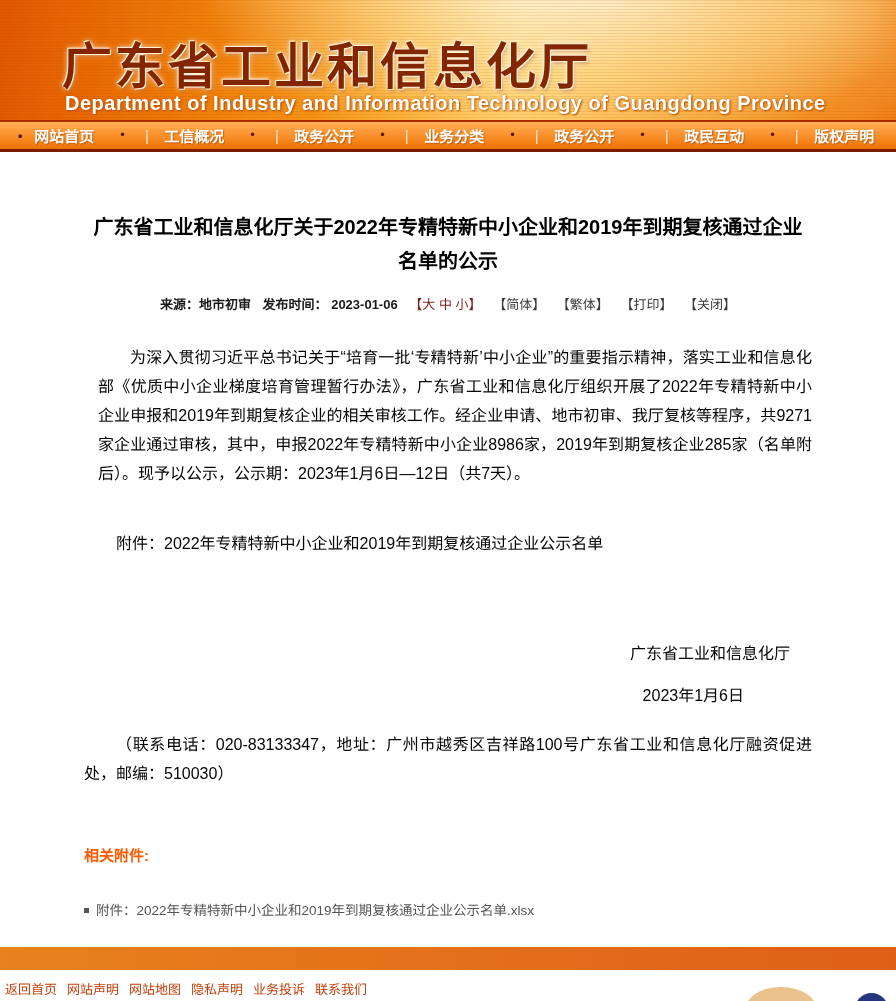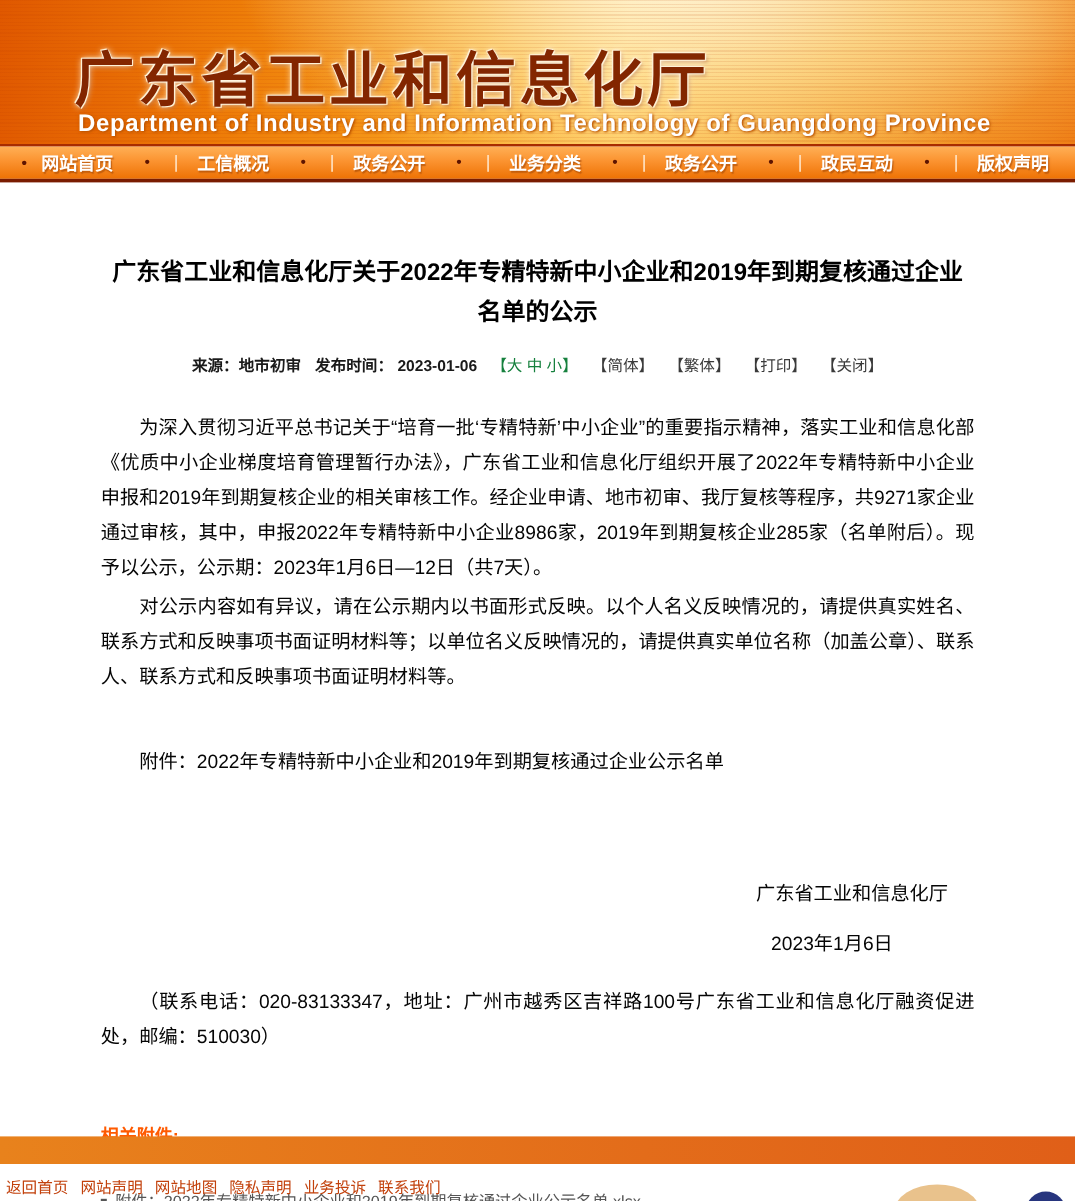--- a/index.html
+++ b/index.html
@@ -56,24 +56,24 @@
 
   
   .content { padding:0 84px; color:#000; }
   .article-title {
     margin:58px auto 0; max-width:740px; text-align:center;
     font-size:20px; font-weight:bold; line-height:34px; color:#000;
   }
   .meta { margin-top:16px; text-align:center; font-size:13px; color:#333; }
   .meta span { margin:0 4px; }
   .meta .meta-main { color:#1a1a1a; font-weight:bold; }
-  .meta .size-sel { color:#15803d; cursor:pointer; }
+  .meta .size-sel { color:#7f1d1d; cursor:pointer; }
   .meta .meta-btn { color:#3a3a3a; cursor:pointer; }
 
-  .body-text { margin-top:30px; font-size:16px; line-height:29px; text-align:justify; color:#050505; }
+  .body-text { margin-top:30px; font-size:16px; line-height:29px; text-align:justify; color:#050505;margin-left:14px; }
   .body-text p { text-indent:2em; margin:0 0 4px; }
 
   .attachment-line { margin-top:42px; font-size:16px; text-indent:2em; color:#050505; }
 
   .signature { margin-top:86px; text-align:right; padding-right:22px; font-size:16px; color:#050505; }
   .sig-date  { margin-top:18px; text-align:right; padding-right:68px; font-size:16px; color:#050505; }
 
   .contact { margin-top:24px; font-size:16px; line-height:29px; text-indent:2em; text-align:justify; color:#050505; }
 
   .attachments-heading { margin-top:56px; font-size:15px; font-weight:bold; color:#ff5a00; }
@@ -165,21 +165,20 @@
     <span class="size-sel">【大 中 小】</span>
     <span class="meta-btn">【简体】</span>
     <span class="meta-btn">【繁体】</span>
     <span class="meta-btn">【打印】</span>
     <span class="meta-btn">【关闭】</span>
   </div>
 
   <div class="body-text">
 
   <p>为深入贯彻习近平总书记关于“培育一批‘专精特新’中小企业”的重要指示精神，落实工业和信息化部《优质中小企业梯度培育管理暂行办法》，广东省工业和信息化厅组织开展了2022年专精特新中小企业申报和2019年到期复核企业的相关审核工作。经企业申请、地市初审、我厅复核等程序，共9271家企业通过审核，其中，申报2022年专精特新中小企业8986家，2019年到期复核企业285家（名单附后）。现予以公示，公示期：2023年1月6日—12日（共7天）。</p>
-      <p>对公示内容如有异议，请在公示期内以书面形式反映。以个人名义反映情况的，请提供真实姓名、联系方式和反映事项书面证明材料等；以单位名义反映情况的，请提供真实单位名称（加盖公章）、联系人、联系方式和反映事项书面证明材料等。</p>
     </div>
 
   <p class="attachment-line">附件：2022年专精特新中小企业和2019年到期复核通过企业公示名单</p>
 
   <div class="signature">广东省工业和信息化厅</div>
   <div class="sig-date">2023年1月6日</div>
 
   <p class="contact">（联系电话：020-83133347，地址：广州市越秀区吉祥路100号广东省工业和信息化厅融资促进处，邮编：510030）</p>
 
   <h3 class="attachments-heading">相关附件:</h3>

